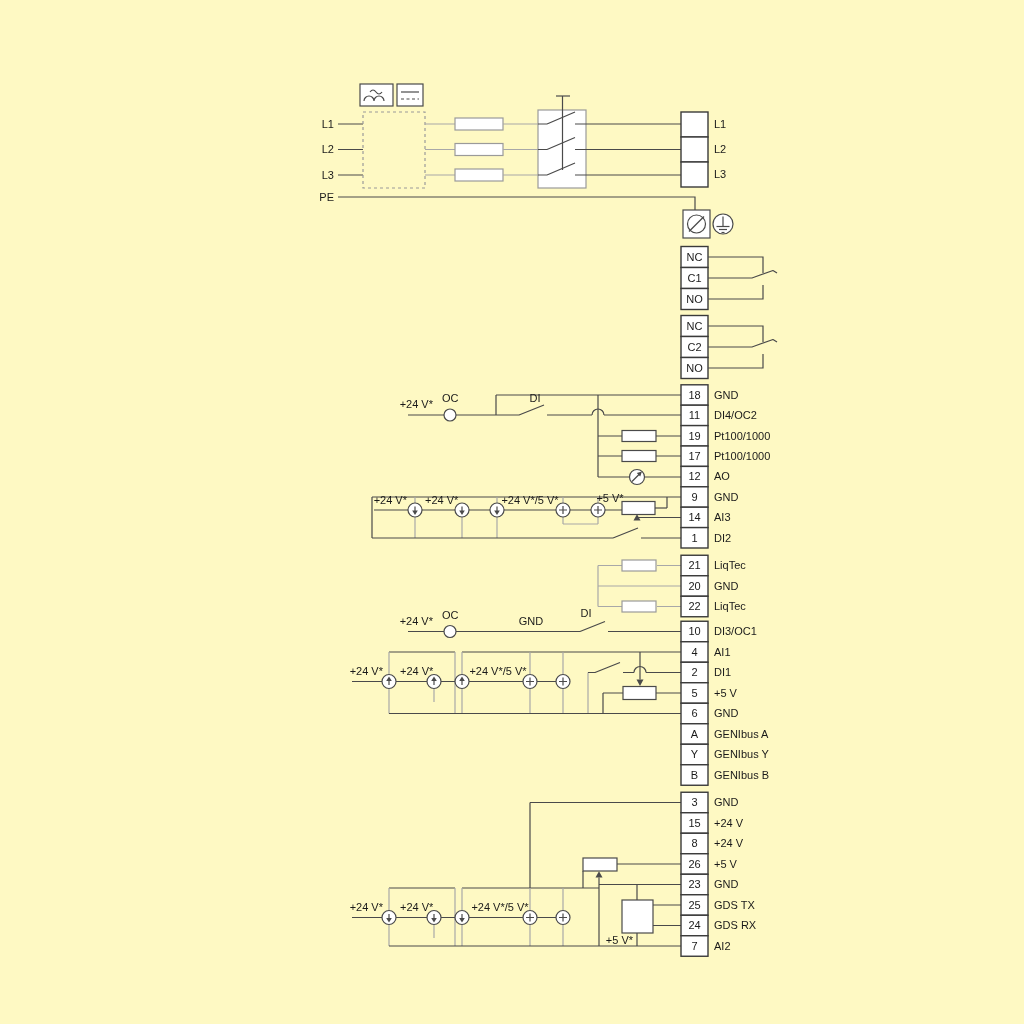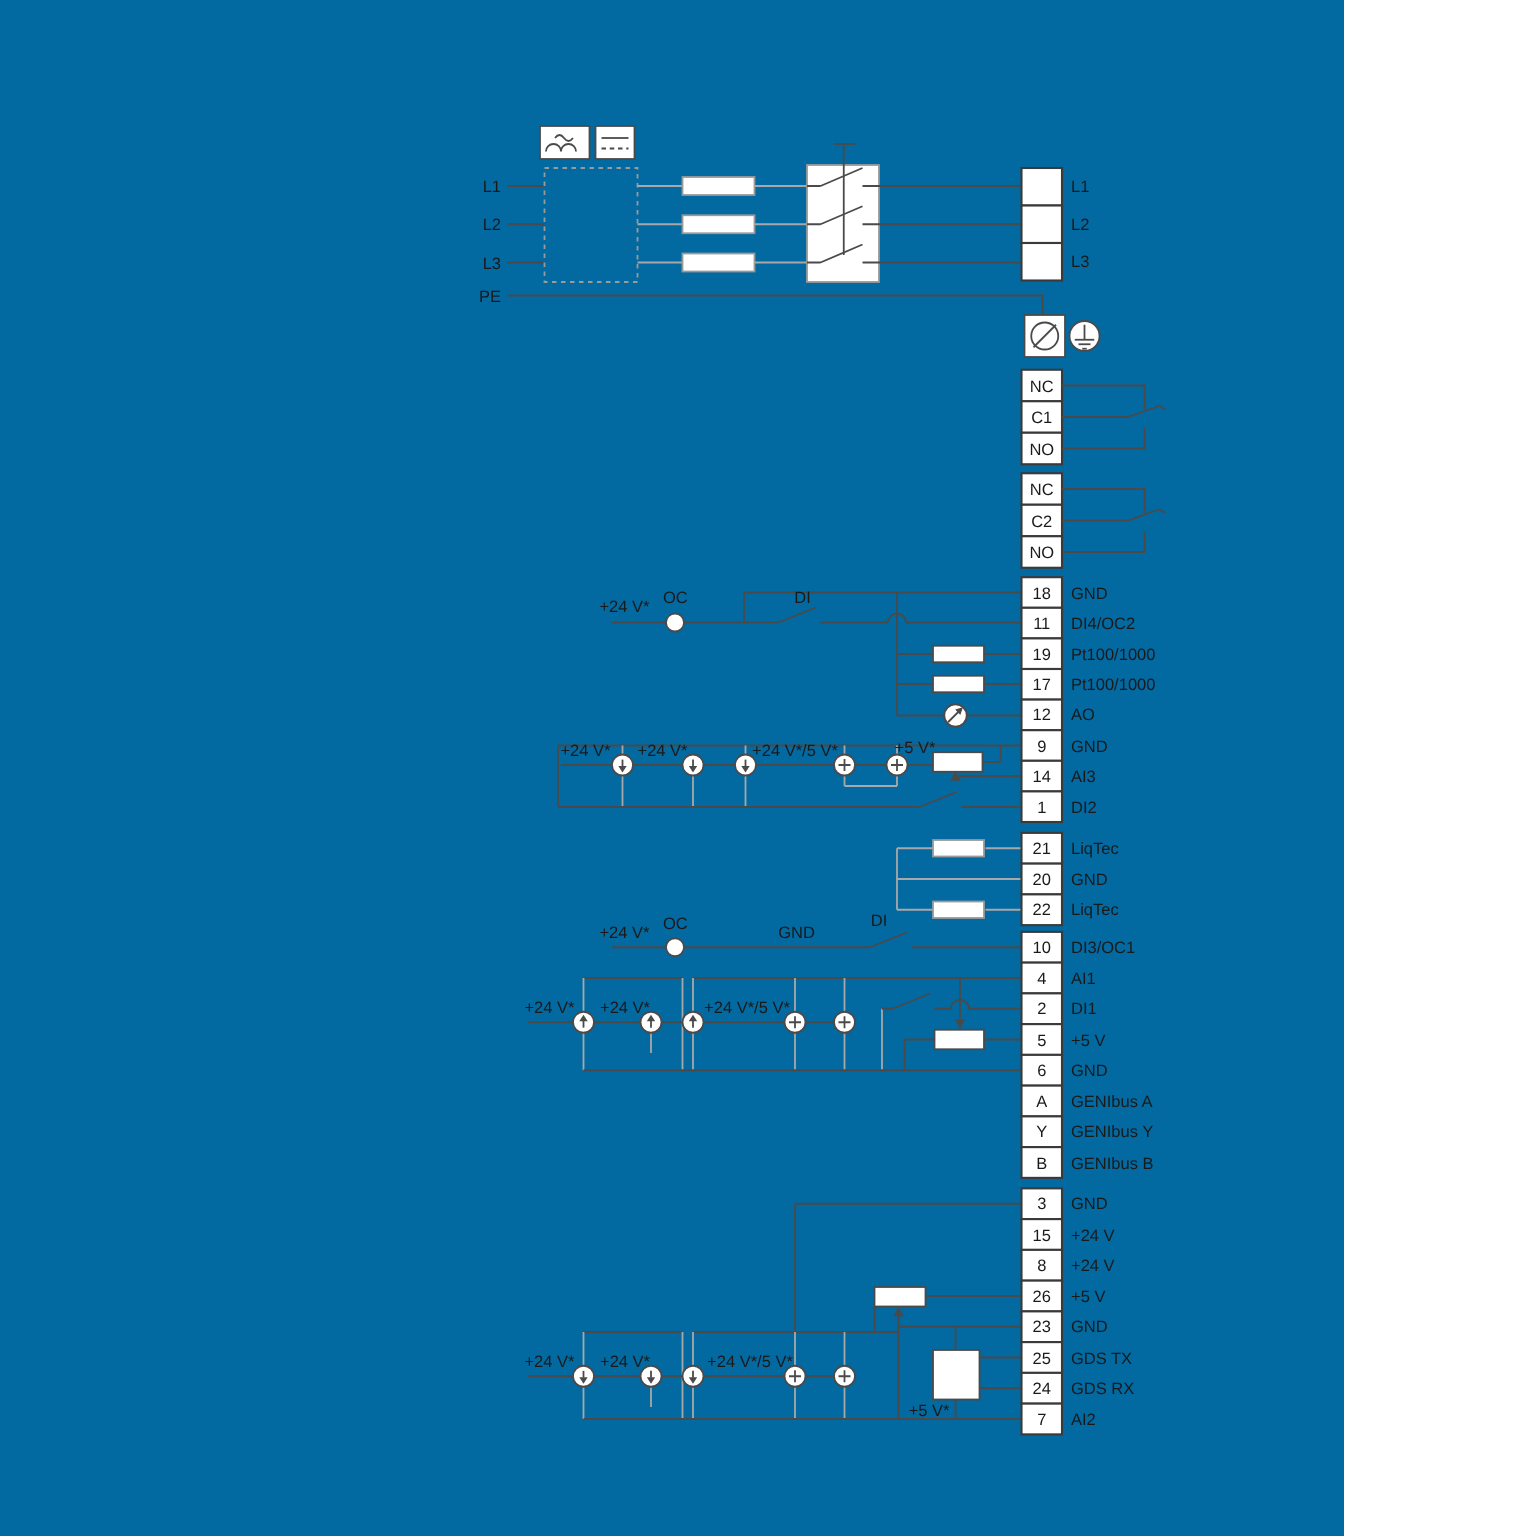--- a/index.html
+++ b/index.html
@@ -1,16 +1,16 @@
 <!DOCTYPE html>
 <html><head>
 <meta charset="utf-8">
 <style>
   html,body{margin:0;padding:0;background:#fff;}
-  #stage{width:896px;height:1024px;position:relative;background:#0369a1;overflow:hidden;}
+  #stage{width:1024px;height:1024px;position:relative;background:#fef9c3;overflow:hidden;}
   svg{position:absolute;left:0;top:0;}
   text{font-family:"Liberation Sans","DejaVu Sans",sans-serif;font-size:11px;fill:#1a1a1a;}
   .tnum{text-anchor:middle;}
   .tend{text-anchor:end;}
   .tmid{text-anchor:middle;}
   .w{stroke:#4a4a4a;stroke-width:1.2;fill:none;}
   .wg{stroke:#a8a8a8;stroke-width:1.2;fill:none;}
   .cell{stroke:#3a3a3a;stroke-width:1.4;fill:#fff;}
   .comp{stroke:#4a4a4a;stroke-width:1.2;fill:#fff;}
   .compg{stroke:#9a9a9a;stroke-width:1.2;fill:#fff;}

